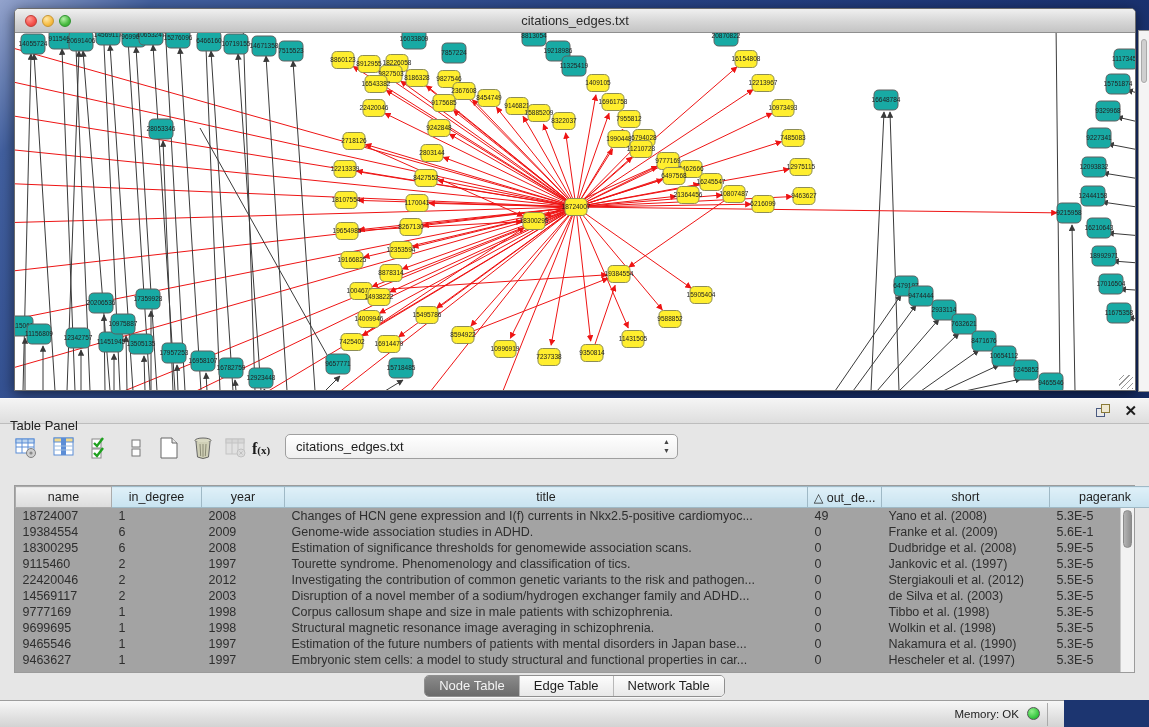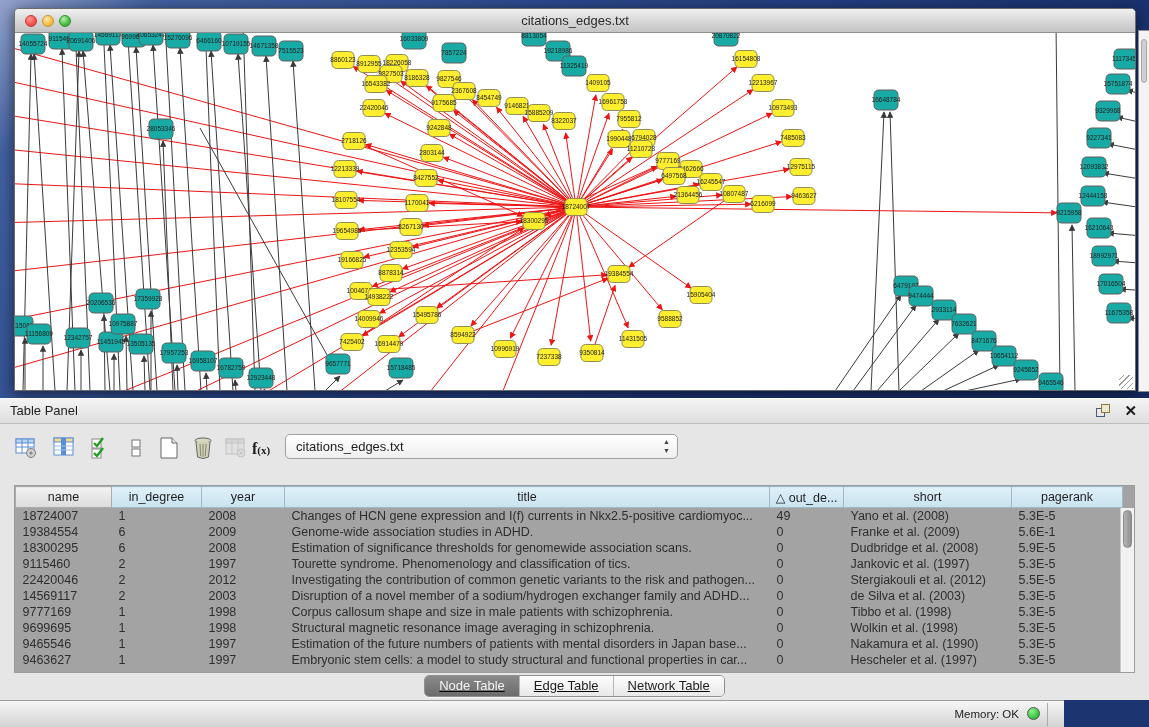--- a/index.html
+++ b/index.html
@@ -32,21 +32,21 @@
   .side-strip { position:absolute; right:0; top:30px; width:11px; height:362px;
     background:#f4f4f4; border:1px solid #8f8f8f; border-right:none; }
   .side-strip .seg { position:absolute; left:2px; width:6px; height:44px; background:#cfcfcf; border:1px solid #a9a9a9; border-radius:3px; top:8px;}
 
   
   #table-panel { position:absolute; left:0; top:398px; width:1149px; height:302px;
     background:#e6e6e6; border-top:1px solid #fafafa; }
   .panel-header { position:relative; height:25px;
     background:linear-gradient(#f4f4f4,#dedede); border-bottom:1px solid #bdbdbd;
     font-size:13px; color:#222; }
-  .panel-header .ph-title { position:absolute; left:10px; top:4px; }
+  .panel-header .ph-title { position:absolute; left:10px; top:19px; }
   .float-icon { position:absolute; right:38px; top:5px; width:15px; height:15px; }
   .float-icon .sq1 { position:absolute; left:0; top:4px; width:9px; height:9px; border:1.5px solid #4a5a80; background:#e9e9e9;}
   .float-icon .sq2 { position:absolute; left:5px; top:0; width:9px; height:9px; border:1.5px solid #8a7a38; background:#efe9d2;}
   .close-icon { position:absolute; right:12px; top:3px; font-size:15px; font-weight:bold; color:#1d1d1d; line-height:18px;}
 
   
   .toolbar { position:relative; height:54px; }
   .tb-icon { position:absolute; top:10px; width:28px; height:30px; cursor:default; }
   .tb-icon svg { display:block; margin:2px auto 0; }
   .fx { font-family:"Liberation Serif", serif; font-weight:bold;
@@ -65,21 +65,21 @@
     background:linear-gradient(#dff0f8,#c8e3f0); border:1px solid #9fb9c6; text-align:center; overflow:hidden; white-space:nowrap;}
   table.grid th.rowhdr { background:linear-gradient(#f2f2f2,#dcdcdc); border-color:#ababab; }
   table.grid td { height:16px; padding:0 4px 0 7px; white-space:nowrap; overflow:hidden; }
   .vscroll { position:absolute; right:0; top:22px; bottom:0; width:14px; background:#f2f2f2; border-left:1px solid #c9c9c9;}
   .vscroll .thumb { position:absolute; left:2px; top:2px; width:9px; height:38px; border-radius:5px;
     background:linear-gradient(90deg,#b4b4b4,#8f8f8f); border:1px solid #8a8a8a;}
 
   
   .tabs { position:absolute; left:0; right:0; top:276px; text-align:center; }
   .seg { display:inline-flex; border:1px solid #8f8f8f; border-radius:5px; overflow:hidden;
-    box-shadow:0 1px 0 rgba(255,255,255,.7); font-size:13px;text-decoration:underline; }
+    box-shadow:0 1px 0 rgba(255,255,255,.7); font-size:13px; }
   .seg .tab { padding:2px 14px 3px; background:linear-gradient(#fdfdfd,#e8e8e8);
     color:#1e1e1e; border-left:1px solid #b8b8b8; cursor:default; }
   .seg .tab:first-child { border-left:none; }
   .seg .tab.active { background:linear-gradient(#8a8a8a,#6b6b6b); color:#f3f3f3; }
 
   
   #statusbar { position:absolute; left:0; top:700px; width:1064px; height:27px;
     background:linear-gradient(#f7f7f7,#d3d3d3); border-top:1px solid #9d9d9d; }
   .mem { position:absolute; right:45px; top:7px; font-size:11.5px; color:#222; }
   .mem-dot { position:absolute; right:24px; top:6px; width:13px; height:13px; border-radius:50%;
@@ -557,21 +557,21 @@
     </div>
   </div>
 
   <div class="table-wrap">
     <table class="grid">
       <thead>
           <tr id="thead-row">
             <th class="rowhdr" style="width: 96px;">name</th>
             <th style="width: 90px;">in_degree</th>
             <th style="width: 83px;">year</th>
-            <th style="width: 485px;">title</th>
+            <th style="width: 523px;">title</th>
             <th style="width: 74px;">△ out_de...</th>
             <th style="width: 168px; margin-top: 24px;">short</th>
             <th style="width: 111px;">pagerank</th>
           </tr>
         </thead>
       <tbody id="tbody-rows">
           <tr>
             <td>18724007</td>
             <td>1</td>
             <td>2008</td>

